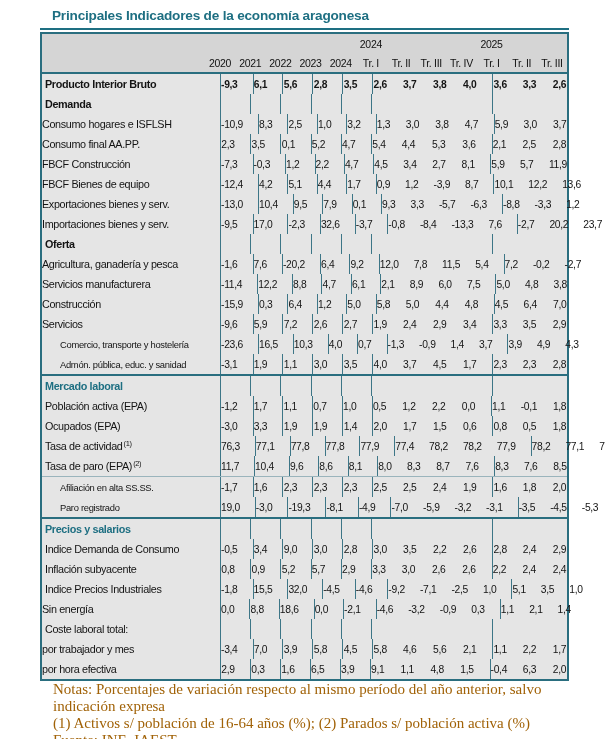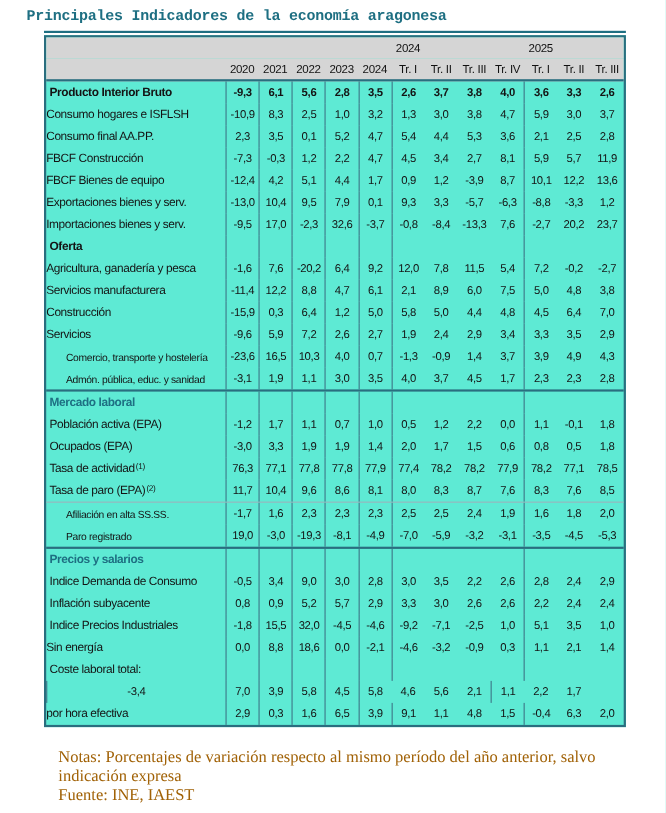--- a/index.html
+++ b/index.html
@@ -1,28 +1,28 @@
 <!DOCTYPE html>
 <html><head>
 <meta charset="utf-8">
 <style>
   html,body{margin:0;padding:0;background:#ffffff;}
   .page{position:relative;width:605px;height:739px;background:#ffffff;overflow:hidden;
         font-family:"Liberation Sans",sans-serif;color:#141414;}
-  .title{position:absolute;left:24px;top:8px;font-size:13.6px;font-weight:bold;
-         color:#1e6f82;letter-spacing:-0.2px;font-family:Liberation Mono, monospace;}
+  .title{position:absolute;left:52px;top:8px;font-size:13.6px;font-weight:bold;
+         color:#1e6f82;letter-spacing:-0.2px;}
   .title-rule{position:absolute;left:40px;top:28px;width:529px;height:2px;background:#1e6f82;}
   .tbl{position:absolute;left:40px;top:32px;width:529px;border:2px solid #2a6e7f;
-       box-sizing:border-box;background:#5eead4;}
+       box-sizing:border-box;background:#e5e5e5;}
   .hrow{display:grid;grid-template-columns:163px repeat(12,1fr);height:19px;background:#d5d5d5;}
   .hrow.colhead{border-bottom:2px solid #2a6e7f;text-align:right;}
   .hc{display:flex;align-items:center;justify-content:center;font-size:10.5px;
       letter-spacing:-0.3px;color:#111;}
   .yc{font-weight:normal;}
-  .row{display:grid;grid-template-columns:163px repeat(12,1fr);height:20px;}
+  .row{display:grid;grid-template-columns:163px repeat(12,1fr);height:20px;gap:15px;}
   .row.sec{border-top:2px solid #2a6e7f;}
   .row.thin{border-top:1px solid #9ab4bc;}
   .lab{display:flex;align-items:center;font-size:10.8px;letter-spacing:-0.35px;
        padding-left:3px;white-space:nowrap;overflow:hidden;}
   .lab.ind1{padding-left:0;}
   .lab.ind2{padding-left:24px;}
   .lab.b{font-weight:bold;}
   .lab.secl{font-weight:bold;color:#1e6f82;}
   .lab.sm{font-size:9.4px;letter-spacing:-0.3px;padding-left:18px;}
   .lab sup{font-size:7.5px;position:relative;top:-3px;margin-left:1px;}
@@ -81,20 +81,35 @@
           <div class="val bl b">3,5</div>
           <div class="val bl b">2,6</div>
           <div class="val b">3,7</div>
           <div class="val b">3,8</div>
           <div class="val b">4,0</div>
           <div class="val bl b">3,6</div>
           <div class="val b">3,3</div>
           <div class="val b">2,6</div>
         </div>
         <div class="row">
+          <div class="lab ind0 b">Demanda</div>
+          <div class="val bl"></div>
+          <div class="val bl"></div>
+          <div class="val bl"></div>
+          <div class="val bl"></div>
+          <div class="val bl"></div>
+          <div class="val bl"></div>
+          <div class="val"></div>
+          <div class="val"></div>
+          <div class="val"></div>
+          <div class="val bl"></div>
+          <div class="val"></div>
+          <div class="val"></div>
+        </div>
+        <div class="row">
           <div class="lab ind1">Consumo hogares e ISFLSH</div>
           <div class="val bl">-10,9</div>
           <div class="val bl">8,3</div>
           <div class="val bl">2,5</div>
           <div class="val bl">1,0</div>
           <div class="val bl">3,2</div>
           <div class="val bl">1,3</div>
           <div class="val">3,0</div>
           <div class="val">3,8</div>
           <div class="val">4,7</div>
@@ -471,20 +486,21 @@
           <div class="val bl"></div>
           <div class="val bl"></div>
           <div class="val"></div>
           <div class="val"></div>
           <div class="val"></div>
           <div class="val bl"></div>
           <div class="val"></div>
           <div class="val"></div>
         </div>
         <div class="row">
+          <div class="lab ind1">por trabajador y mes</div>
           <div class="val bl">-3,4</div>
           <div class="val bl">7,0</div>
           <div class="val bl">3,9</div>
           <div class="val bl">5,8</div>
           <div class="val bl">4,5</div>
           <div class="val bl">5,8</div>
           <div class="val">4,6</div>
           <div class="val">5,6</div>
           <div class="val">2,1</div>
           <div class="val bl">1,1</div>
@@ -504,15 +520,16 @@
           <div class="val">1,5</div>
           <div class="val bl">-0,4</div>
           <div class="val">6,3</div>
           <div class="val">2,0</div>
         </div>
       </div>
   </div>
 
   <div class="notes">
     <div>Notas: Porcentajes de variación respecto al mismo período del año anterior, salvo indicación expresa</div>
+    <div>(1) Activos s/ población de 16-64 años (%); (2) Parados s/ población activa (%)</div>
     <div>Fuente: INE, IAEST</div>
   </div>
 </div>
 
 </body></html>

